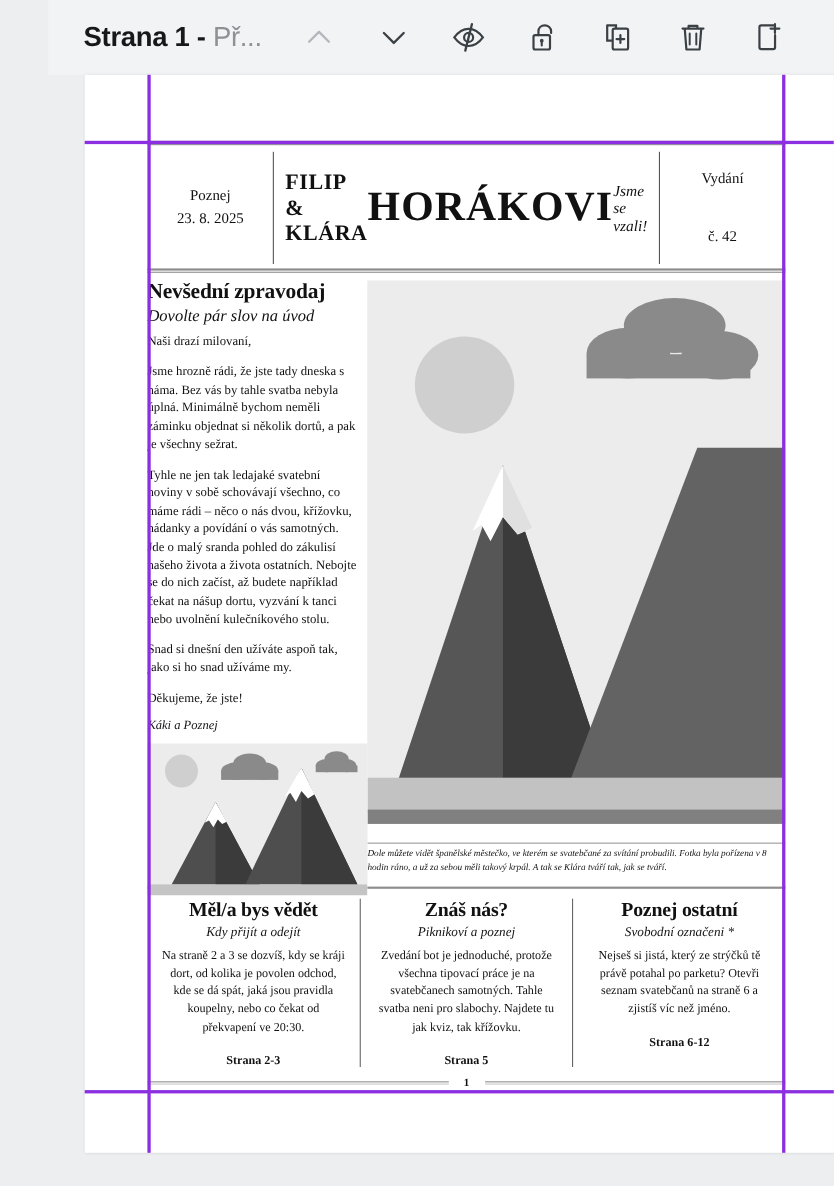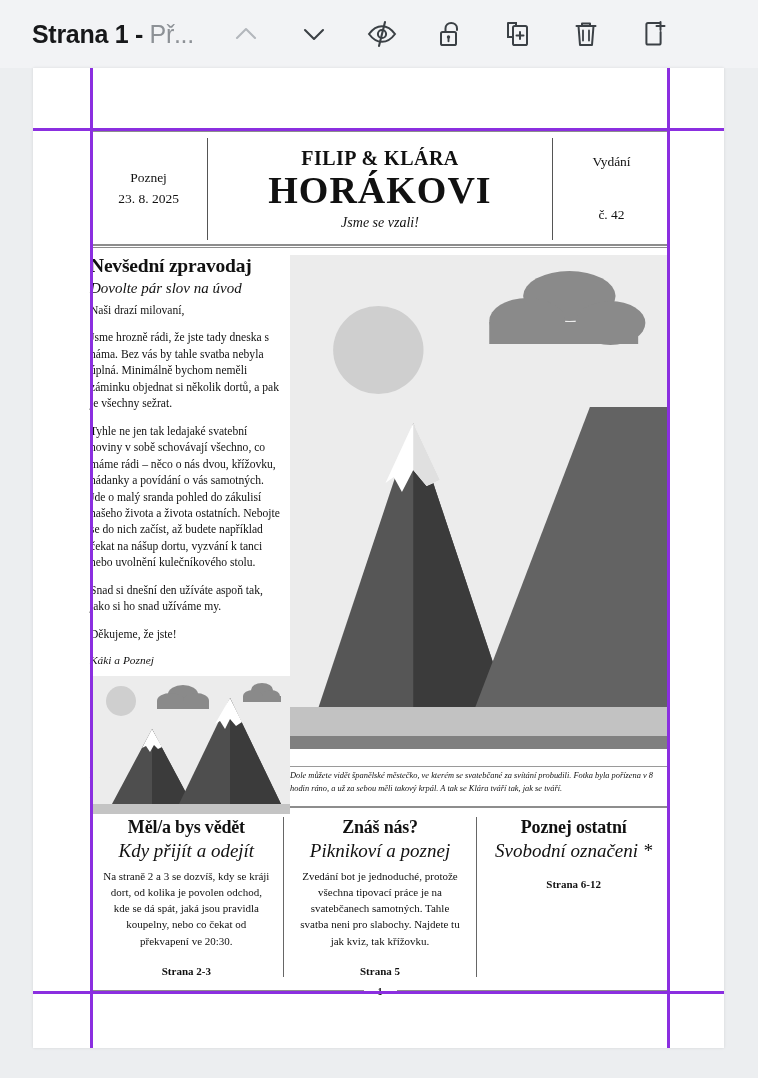--- a/index.html
+++ b/index.html
@@ -2,21 +2,21 @@
 <html><head>
 <meta charset="utf-8">
 <style>
   * { box-sizing: border-box; margin: 0; padding: 0; }
   html, body {
     width: 758px; height: 1078px;
     background: #eceef0;
     font-family: "Liberation Sans", sans-serif;
     overflow: hidden;
   }
-  #app { position: relative; width: 688px; height: 1078px; background: #eceef0; }
+  #app { position: relative; width: 688px; height: 1078px; background: #eceef0; margin-left: 44px; }
 
   
   .toolbar {
     position: absolute; left: 0; top: 0; width: 758px; height: 68px;
     background: #f2f3f5;
     display: flex; align-items: center;
   }
   .tb-title {
     margin-left: 32px;
     font-size: 25px; font-weight: 700; color: #17181a;
@@ -63,21 +63,21 @@
     padding: 6px 0 4px 0;
   }
   .mh-left, .mh-right {
     width: 118px; display: flex; flex-direction: column;
     align-items: center; justify-content: center;
     font-size: 13.5px; line-height: 1.55;
   }
   .mh-left { border-right: 1px solid #555; }
   .mh-right { border-left: 1px solid #555; gap: 32px; }
   .mh-center {
-    flex: 1; display: flex; flex-direction: column;
+    flex: 1; display: flex; flex-direction: row;
     align-items: center; justify-content: center; padding: 0 10px;
   }
   .mh-names {
     font-size: 20px; font-weight: 700; letter-spacing: 0.5px;
   }
   .mh-surname {
     font-size: 38px; font-weight: 700; letter-spacing: 1px;
     line-height: 1.12; margin-top: -1px;
   }
   .mh-sub { font-style: italic; font-size: 14px; margin-top: 3px; }
@@ -111,21 +111,21 @@
   .teasers {
     display: flex; margin-top: 10px;
     border-top: 2px solid #8d8d8d;
     padding-top: 9px;
   }
   .teaser {
     flex: 1; text-align: center; padding: 0 12px;
   }
   .teaser + .teaser { border-left: 1px solid #666; }
   .t-title { font-size: 18px; font-weight: 700; letter-spacing: -0.2px; }
-  .t-sub { font-style: italic; font-size: 19px; margin-top: 2px; margin-bottom: 6px; }
+  .t-sub { font-style: italic; font-size: 12px; margin-top: 2px; margin-bottom: 6px; }
   .t-body { font-size: 11px; line-height: 1.48; }
   .t-page { font-size: 11px; font-weight: 700; margin-top: 16px; text-align: center; }
 
   
   .folio {
     display: flex; align-items: center; justify-content: center;
     margin-top: 9px;
   }
   .folio .fline { flex: 1; border-top: 1px solid #8d8d8d; border-bottom: 1px solid #c9c9c9; height: 3px; }
   .folio .fnum { font-size: 10px; font-weight: 700; padding: 0 14px; }
@@ -322,20 +322,21 @@
         </div>
         <div class="teaser">
           <div class="t-title">Znáš nás?</div>
           <div class="t-sub">Piknikoví a poznej</div>
           <div class="t-body">Zvedání bot je jednoduché, protože všechna tipovací práce je na svatebčanech samotných. Tahle svatba neni pro slabochy. Najdete tu jak kviz, tak křížovku.</div>
           <div class="t-page">Strana 5</div>
         </div>
         <div class="teaser">
           <div class="t-title">Poznej ostatní</div>
           <div class="t-sub">Svobodní označeni *</div>
+          <div class="t-body">Nejseš si jistá, který ze strýčků tě právě potahal po parketu? Otevři seznam svatebčanů na straně 6 a zjistíš víc než jméno.</div>
           <div class="t-page">Strana 6-12</div>
         </div>
       </div>
 
       <div class="folio">
         <div class="fline"></div>
         <div class="fnum">1</div>
         <div class="fline"></div>
       </div>
 

